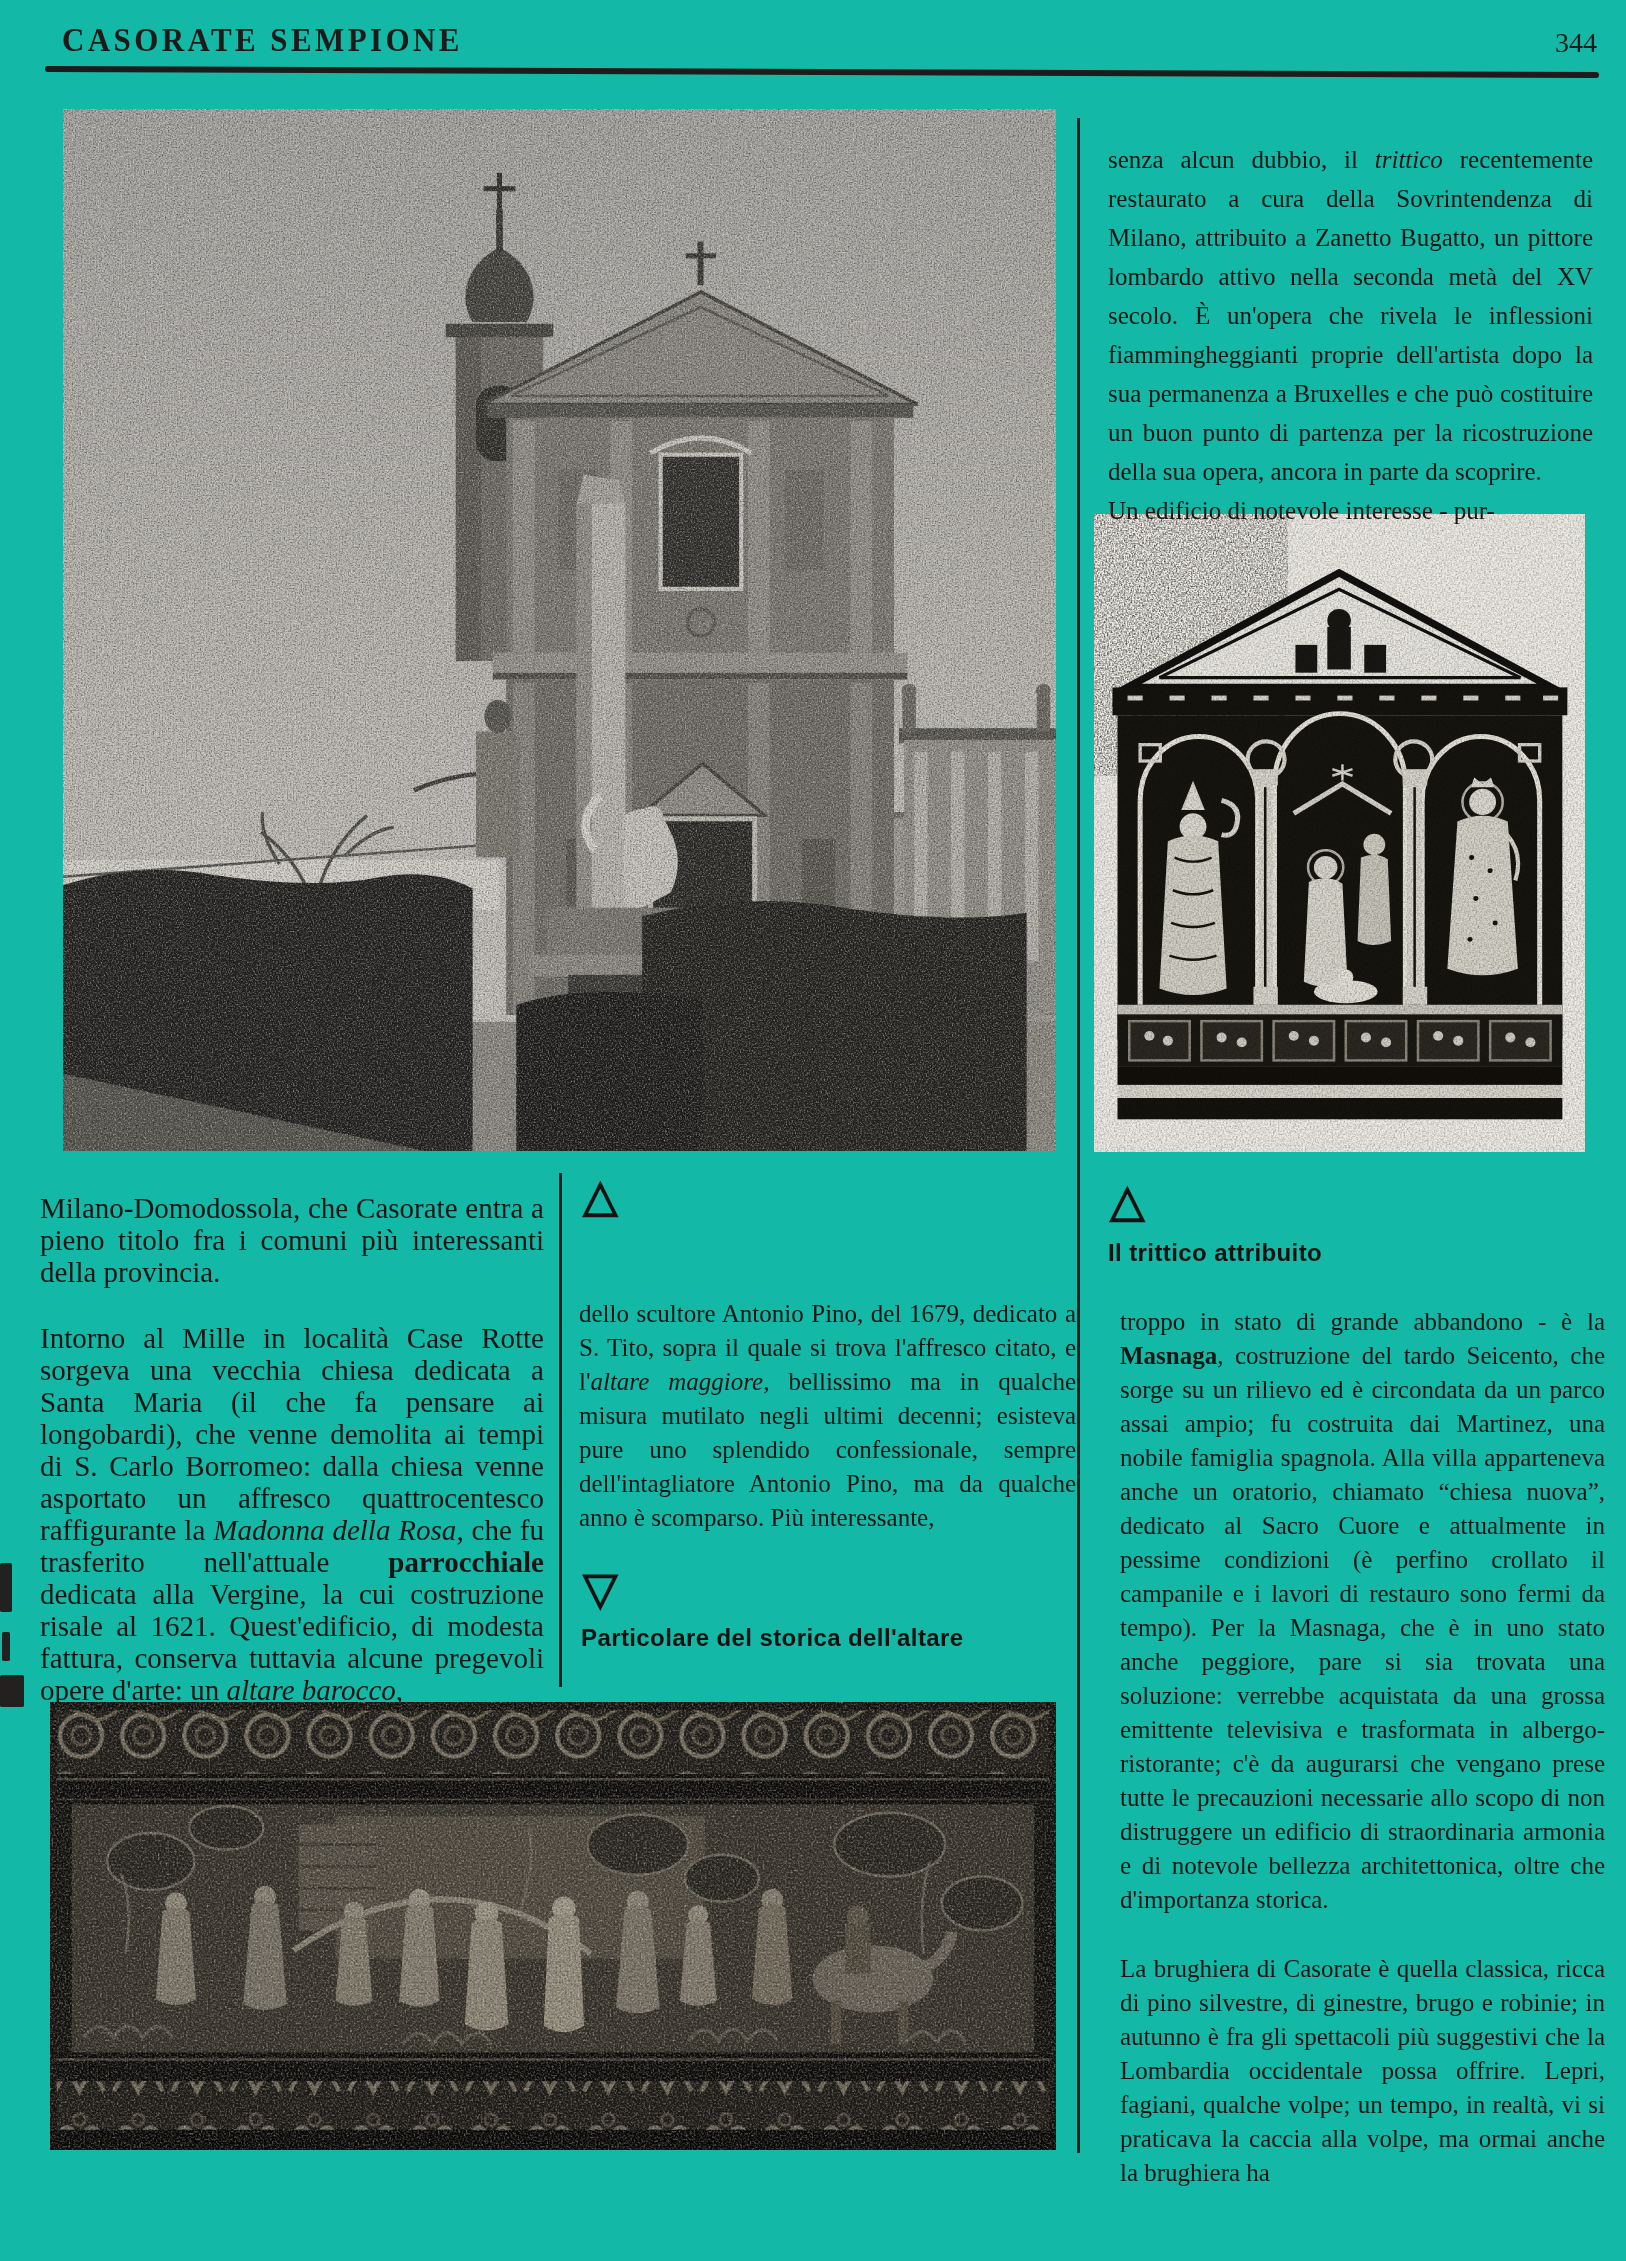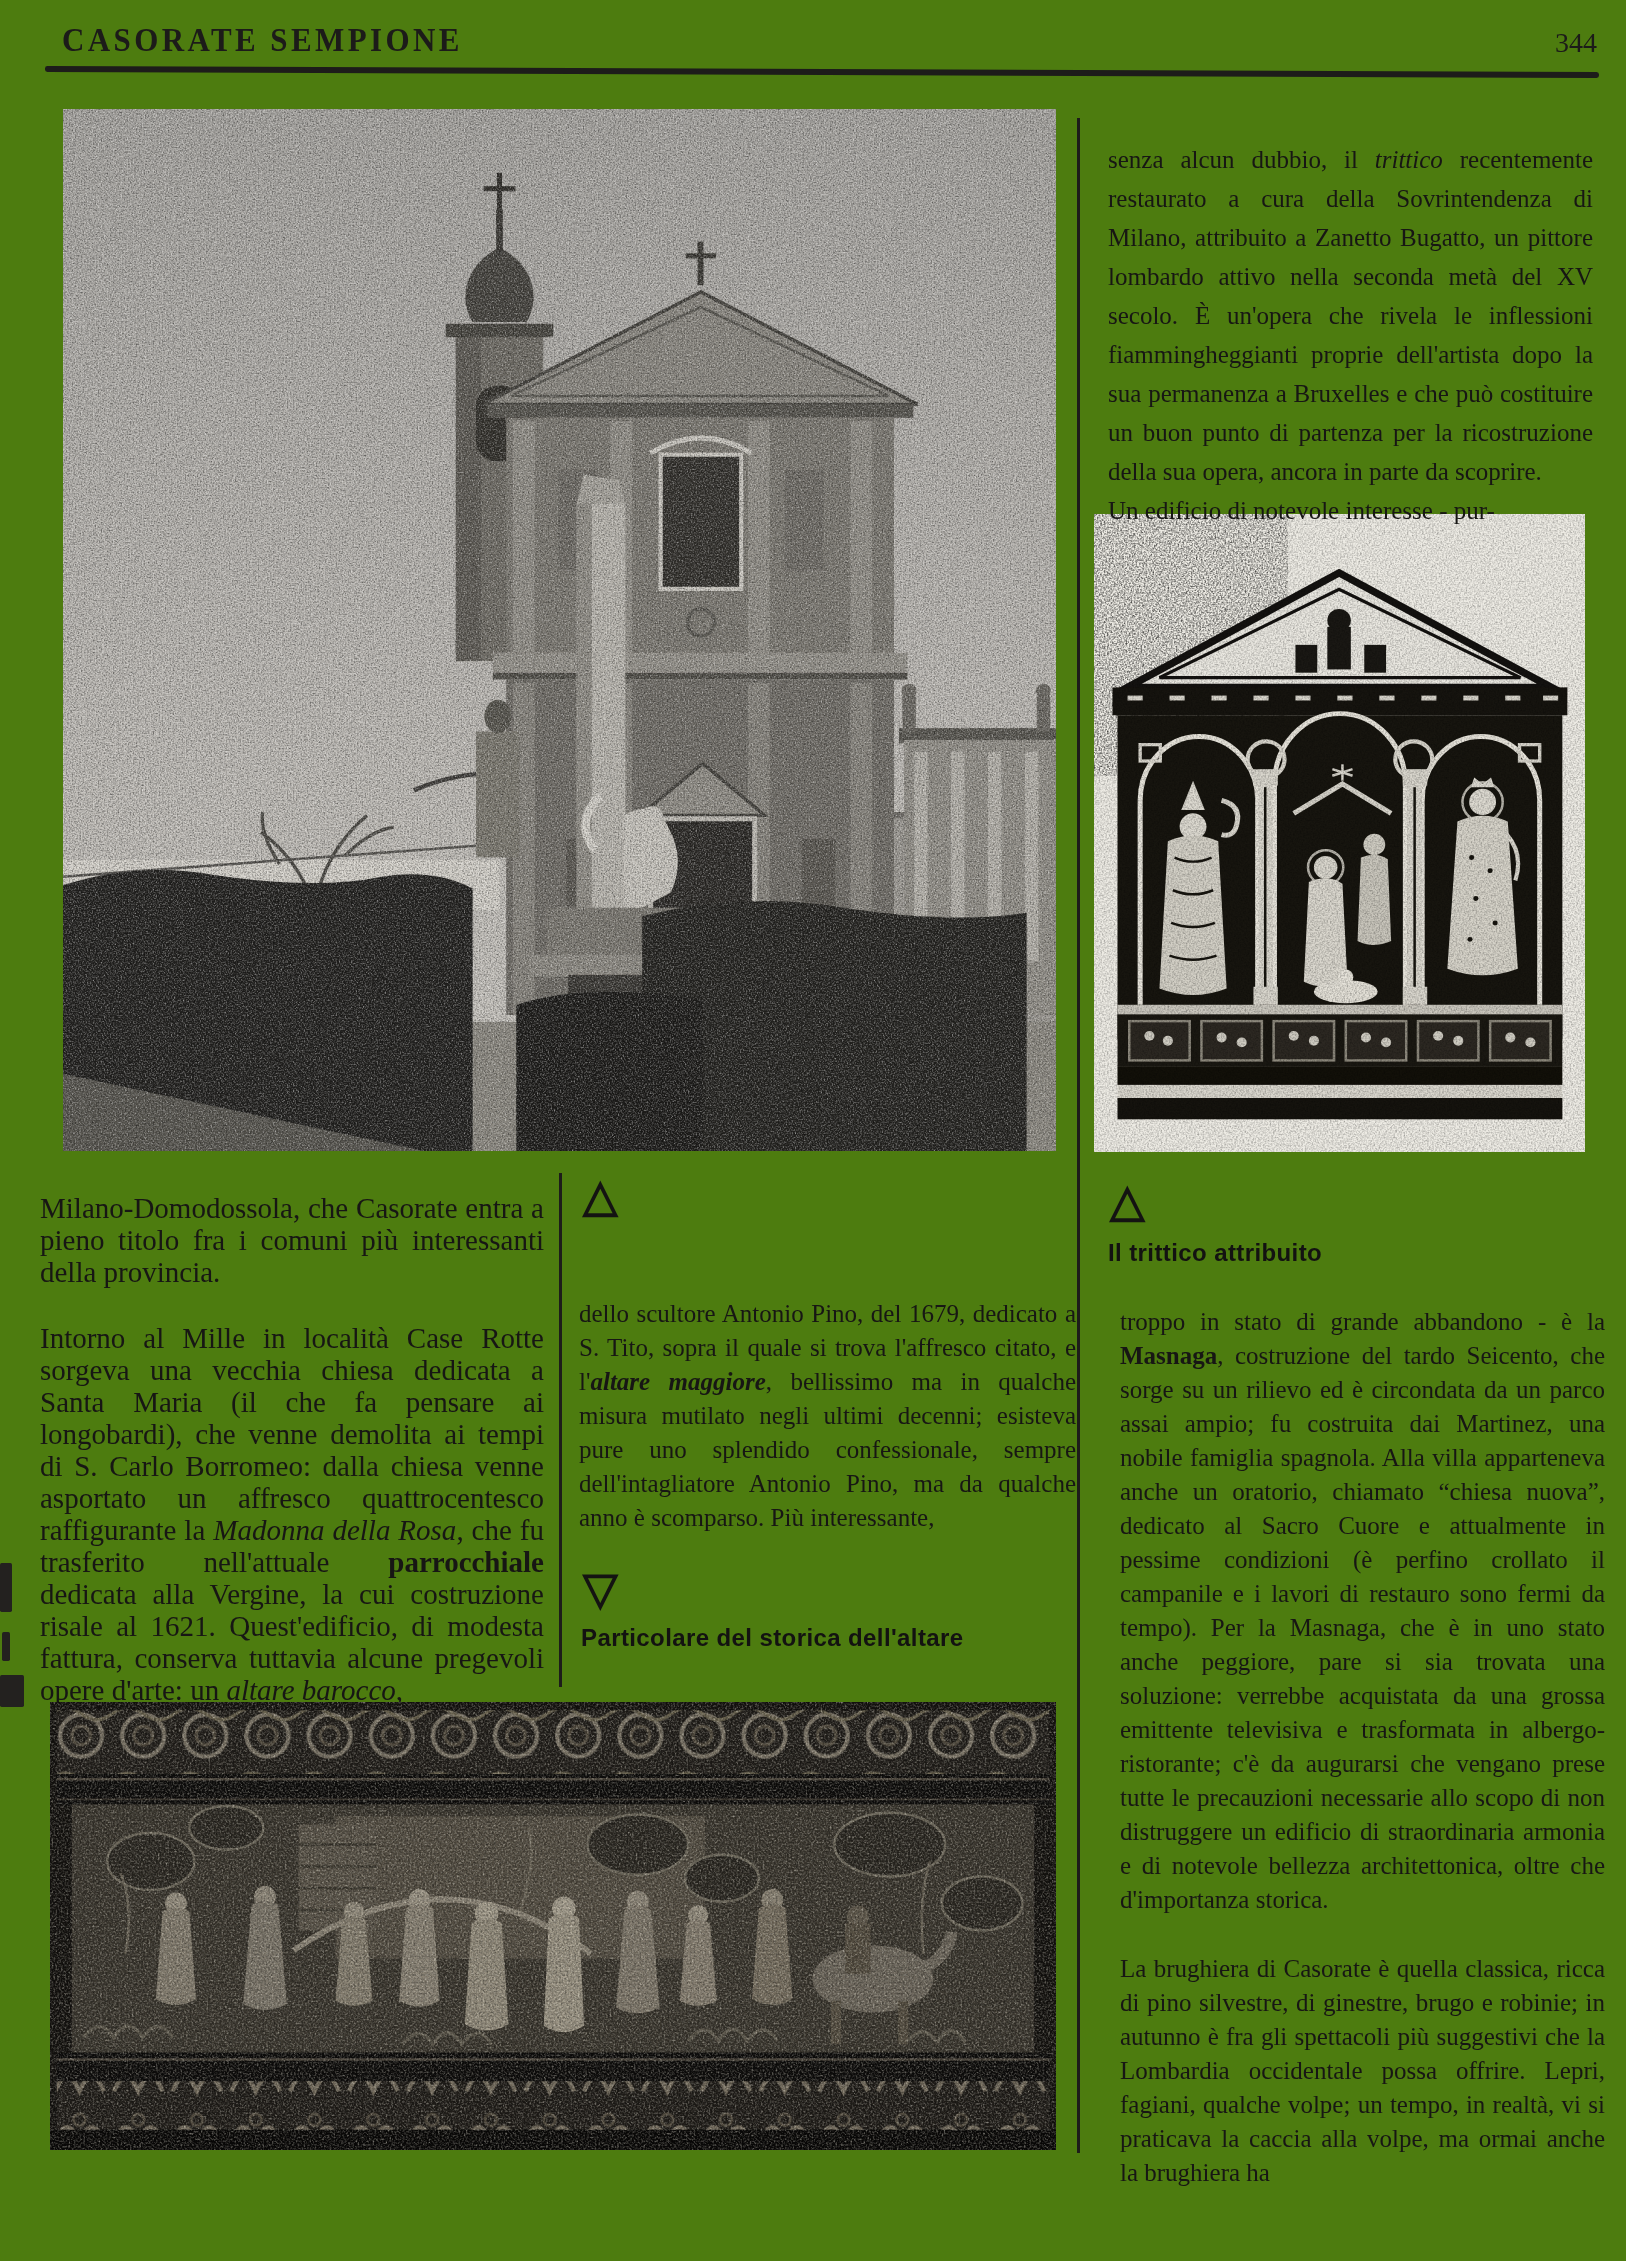--- a/index.html
+++ b/index.html
@@ -1,19 +1,19 @@
 <!DOCTYPE html>
 <html lang="it" style="font-size:13.4px"><head>
 <meta charset="utf-8">
 <style>
   html,body{margin:0;padding:0;}
   body{background:#d8d6d2;}
   .page{
     position:relative;width:1627px;height:2261px;overflow:hidden;
-    background:#4d7c0f;color:#161514;
+    background:#14b8a6;color:#161514;
     font-family:"Liberation Serif", serif;
   }
   
   .header-title{
     position:absolute;left:62px;top:22px;
     font-size:31px;letter-spacing:3.4px;font-weight:bold;color:#1c1b19;
     transform:scaleY(1.08);
   }
   .page-number{
     position:absolute;right:30px;top:27px;
@@ -326,21 +326,21 @@
   <div class="caption c-trittico">
     <div>Il trittico attribuito</div>
   </div>
 
   <div class="col col-left">
     <p><span>Milano-Domodossola, che Casorate entra a pieno titolo fra i comuni più interessanti della provincia.</span></p>
     <p><span>Intorno al Mille in località Case Rotte sorgeva una vecchia chiesa dedicata a Santa Maria (il che fa pensare ai longobardi), che venne demolita ai tempi di S. Carlo Borromeo: dalla chiesa venne asportato un affresco quattrocentesco raffigurante la </span><span style="font-style: italic;">Madonna della Rosa</span><span>, che fu trasferito nell'attuale </span><span style="font-weight: bold;">parrocchiale</span><span> dedicata alla Vergine, la cui costruzione risale al 1621. Quest'edificio, di modesta fattura, conserva tuttavia alcune pregevoli opere d'arte: un </span><span style="font-style: italic;">altare barocco</span><span>,</span></p>
   </div>
 
   <div class="col col-middle">
-    <p><span>dello scultore Antonio Pino, del 1679, dedicato a S. Tito, sopra il quale si trova l'affresco citato, e l'</span><span style="font-style: italic; font-weight: bold;">altare maggiore</span><span>, bellissimo ma in qualche misura mutilato negli ultimi decenni; esisteva pure uno splendido confessionale, sempre dell'intagliatore Antonio Pino, ma da qualche anno è scomparso. Più interessante,</span></p>
+    <p><span>dello scultore Antonio Pino, del 1679, dedicato a S. Tito, sopra il quale si trova l'affresco citato, e l'</span><span style="font-style: italic;">altare maggiore</span><span>, bellissimo ma in qualche misura mutilato negli ultimi decenni; esisteva pure uno splendido confessionale, sempre dell'intagliatore Antonio Pino, ma da qualche anno è scomparso. Più interessante,</span></p>
   </div>
 
   <div class="cap-marker m-paliotto">▽</div>
   <div class="caption c-paliotto">
     <div>Particolare del storica dell'altare</div>
   </div>
 
   <div class="col col-right-bottom">
     <p><span>troppo in stato di grande abbandono - è la </span><span style="font-weight: bold;">Masnaga</span><span>, costruzione del tardo Seicento, che sorge su un rilievo ed è circondata da un parco assai ampio; fu costruita dai Martinez, una nobile famiglia spagnola. Alla villa apparteneva anche un oratorio, chiamato “chiesa nuova”, dedicato al Sacro Cuore e attualmente in pessime condizioni (è perfino crollato il campanile e i lavori di restauro sono fermi da tempo). Per la Masnaga, che è in uno stato anche peggiore, pare si sia trovata una soluzione: verrebbe acquistata da una grossa emittente televisiva e trasformata in albergo-ristorante; c'è da augurarsi che vengano prese tutte le precauzioni necessarie allo scopo di non distruggere un edificio di straordinaria armonia e di notevole bellezza architettonica, oltre che d'importanza storica.</span></p>
     <p><span>La brughiera di Casorate è quella classica, ricca di pino silvestre, di ginestre, brugo e robinie; in autunno è fra gli spettacoli più suggestivi che la Lombardia occidentale possa offrire. Lepri, fagiani, qualche volpe; un tempo, in realtà, vi si praticava la caccia alla volpe, ma ormai anche la brughiera ha</span></p>

